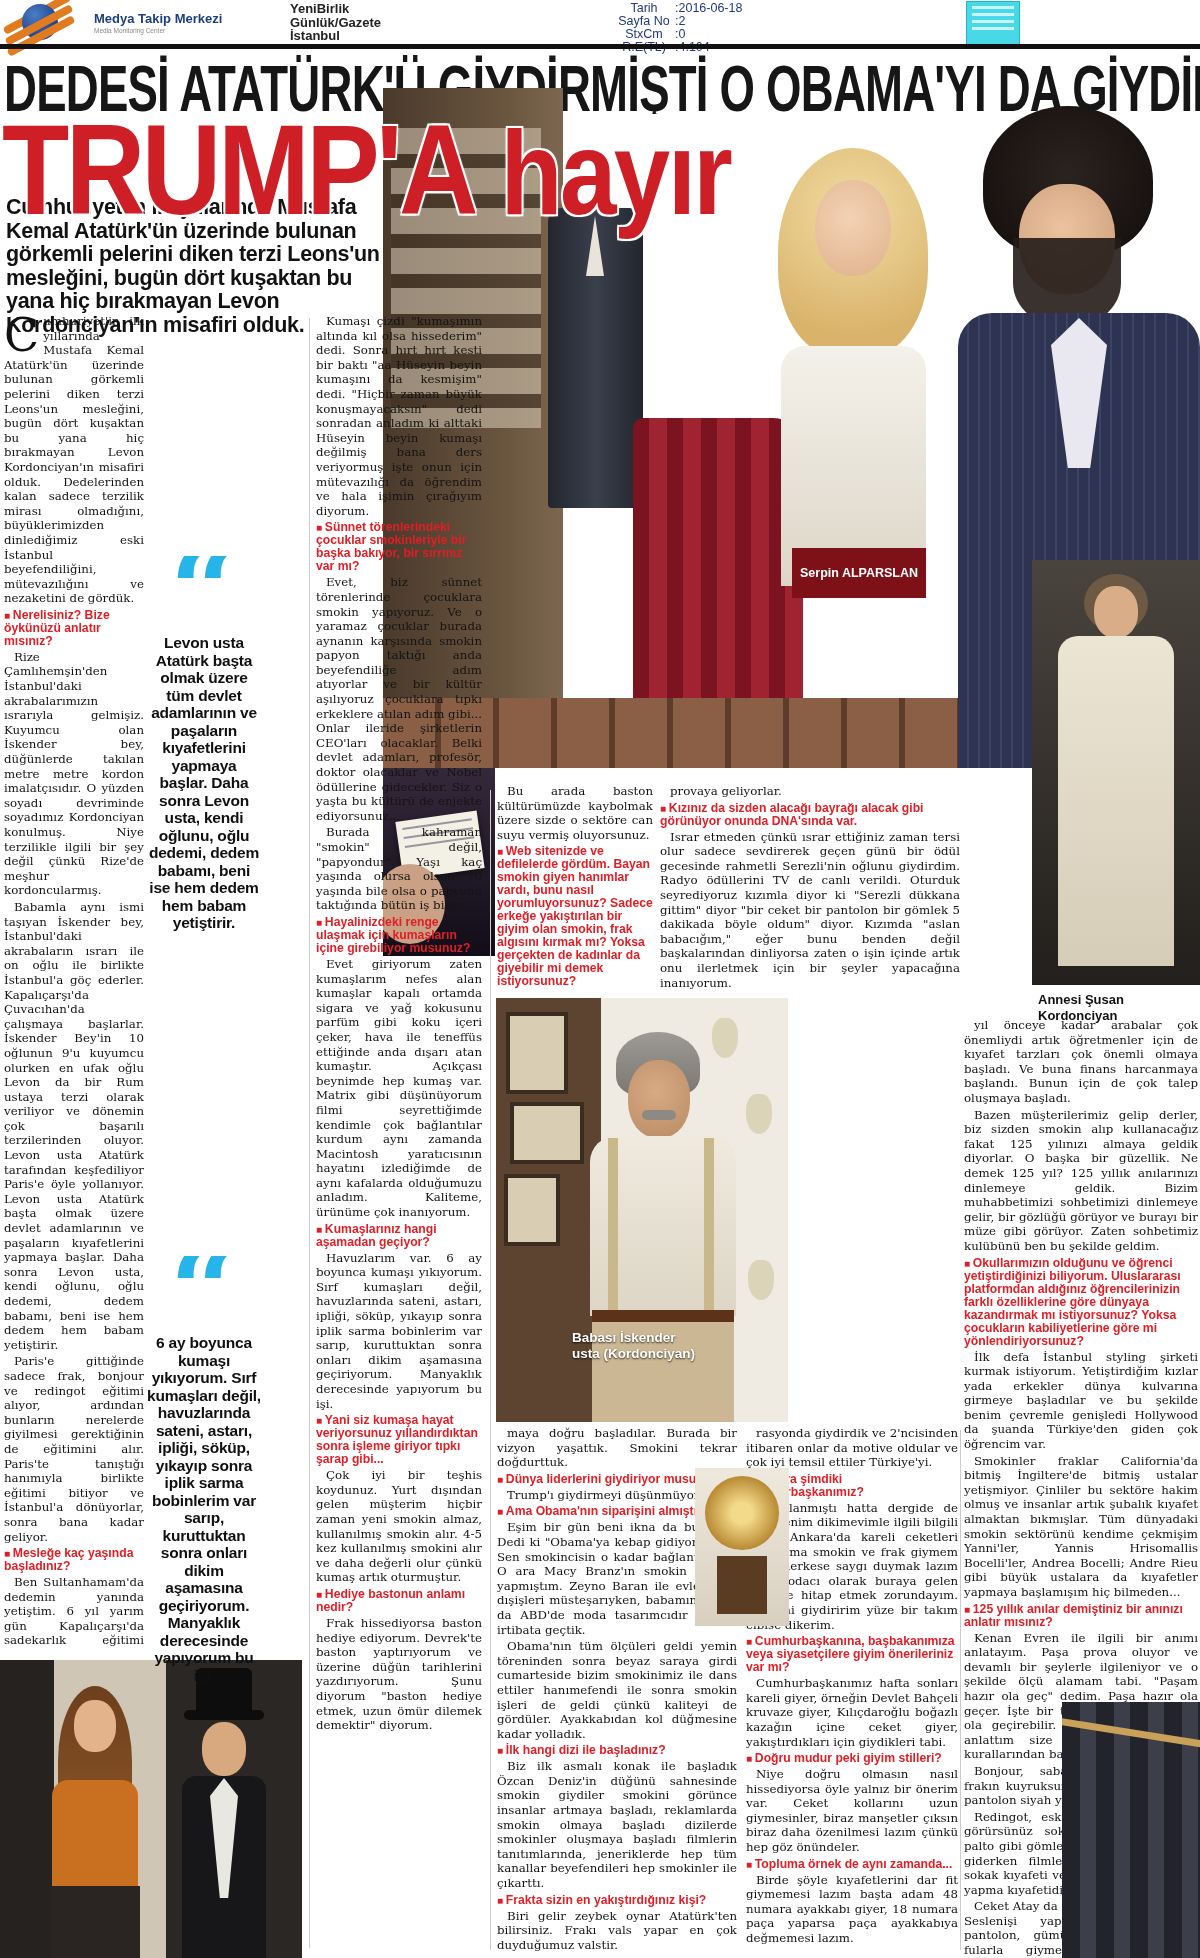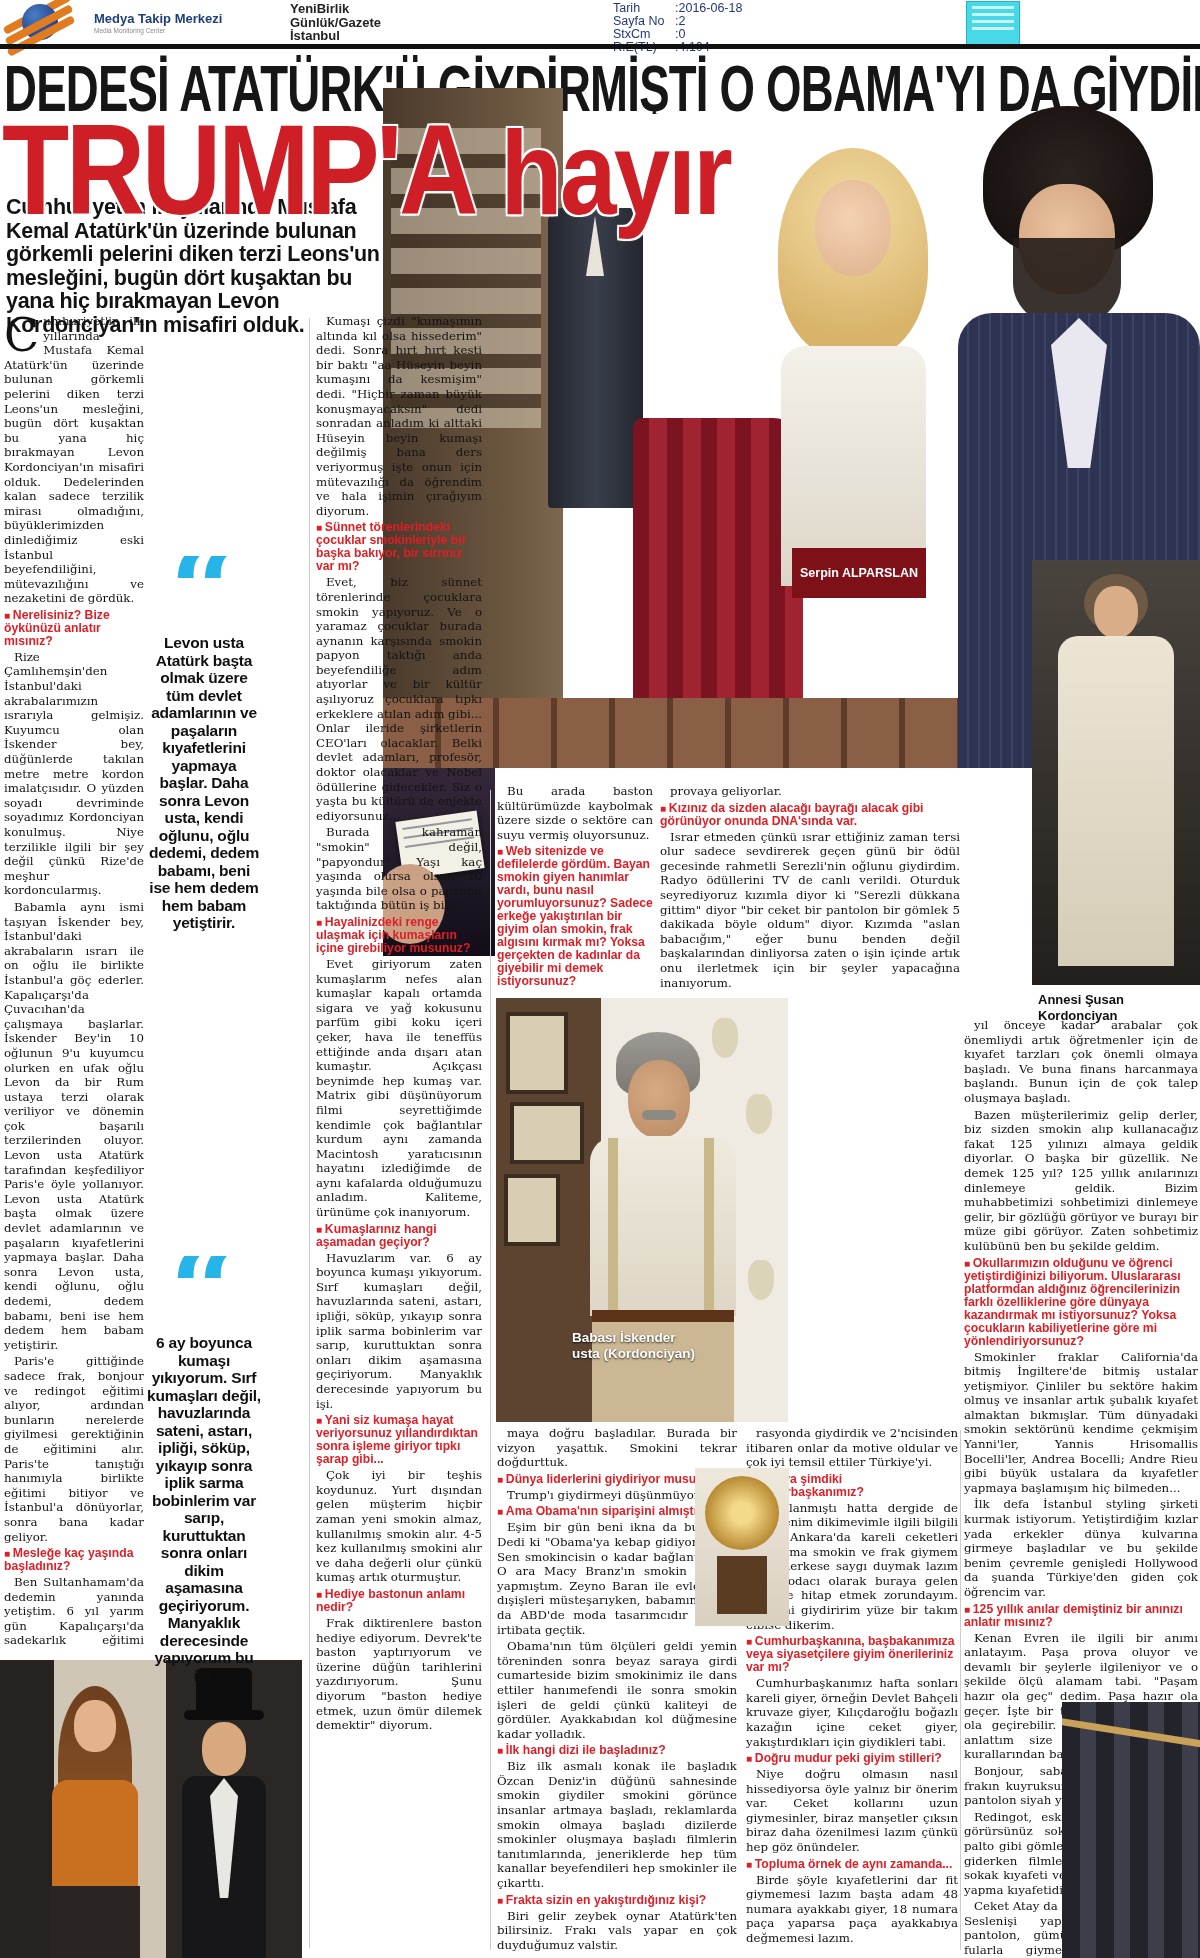--- a/index.html
+++ b/index.html
@@ -14,21 +14,21 @@
   .sw1{left:-4px;top:8px}.sw2{left:-2px;top:19px}.sw3{left:0;top:30px}
   .mtm-txt{position:absolute;left:94px;top:11px;font-family:"Liberation Sans",sans-serif;
            font-weight:bold;font-size:13px;color:#1d3f7e;white-space:nowrap;}
   .mtm-sub{position:absolute;left:94px;top:27px;font-family:"Liberation Sans",sans-serif;
            font-size:6.5px;color:#8a8a8a;white-space:nowrap;}
   .pub{position:absolute;left:290px;top:2px;font-family:"Liberation Sans",sans-serif;
        font-weight:bold;font-size:13px;color:#222;line-height:13.5px;}
   .meta{position:absolute;left:613px;top:2px;font-family:"Liberation Sans",sans-serif;
         font-size:12.5px;color:#223a7a;line-height:13px;}
   .meta .row{white-space:pre;}
-  .meta .lab{display:inline-block;width:62px;}
+  .meta .lab{display:inline-block;width:62px;text-align:center;}
   .thumb{position:absolute;left:966px;top:1px;width:52px;height:42px;background:#49d8e8;
          border:1px solid #23b5c8;overflow:hidden;}
   .thumb i{display:block;height:3px;margin:4px 5px;background:rgba(255,255,255,.7);}
   .hdr-rule{position:absolute;left:0;top:44px;width:1200px;height:5px;background:#111;}
   
   .kicker{position:absolute;left:4px;top:50px;width:1196px;height:64px;overflow:hidden;}
   .kicker span{display:inline-block;font-family:"Liberation Sans",sans-serif;font-weight:bold;
         font-size:57px;letter-spacing:-1px;color:#161616;transform:scaleX(.8) scaleY(1.15);
         transform-origin:left top;white-space:nowrap;}
   
@@ -262,21 +262,21 @@
       <p class="sub"><span class="rsq">■ </span>Sünnet törenlerindeki çocuklar smokinleriyle bir başka bakıyor, bir sırrınız var mı?</p>
       <p class="para">Evet, biz sünnet törenlerinde çocuklara smokin yapıyoruz. Ve o yaramaz çocuklar burada aynanın karşısında smokin papyon taktığı anda beyefendiliğe adım atıyorlar ve bir kültür aşılıyoruz çocuklara tıpkı erkeklere atılan adım gibi... Onlar ileride şirketlerin CEO'ları olacaklar. Belki devlet adamları, profesör, doktor olacaklar ve Nobel ödüllerine gidecekler. Siz o yaşta bu kültürü de enjekte ediyorsunuz...</p>
       <p class="para">Burada kahraman "smokin" değil, "papyondur". Yaşı kaç yaşında olursa olsun 70 yaşında bile olsa o papyonu taktığında bütün iş biter.</p>
       <p class="sub"><span class="rsq">■ </span>Hayalinizdeki renge ulaşmak için kumaşların içine girebiliyor musunuz?</p>
       <p class="para">Evet giriyorum zaten kumaşlarım nefes alan kumaşlar kapalı ortamda sigara ve yağ kokusunu parfüm gibi koku içeri çeker, hava ile teneffüs ettiğinde anda dışarı atan kumaştır. Açıkçası beynimde hep kumaş var. Matrix gibi düşünüyorum filmi seyrettiğimde kendimle çok bağlantılar kurdum aynı zamanda Macintosh yaratıcısının hayatını izlediğimde de aynı kafalarda olduğumuzu anladım. Kaliteme, ürünüme çok inanıyorum.</p>
       <p class="sub"><span class="rsq">■ </span>Kumaşlarınız hangi aşamadan geçiyor?</p>
       <p class="para">Havuzlarım var. 6 ay boyunca kumaşı yıkıyorum. Sırf kumaşları değil, havuzlarında sateni, astarı, ipliği, söküp, yıkayıp sonra iplik sarma bobinlerim var sarıp, kuruttuktan sonra onları dikim aşamasına geçiriyorum. Manyaklık derecesinde yapıyorum bu işi.</p>
       <p class="sub"><span class="rsq">■ </span>Yani siz kumaşa hayat veriyorsunuz yıllandırdıktan sonra işleme giriyor tıpkı şarap gibi...</p>
       <p class="para">Çok iyi bir teşhis koydunuz. Yurt dışından gelen müşterim hiçbir zaman yeni smokin almaz, kullanılmış smokin alır. 4-5 kez kullanılmış smokini alır ve daha değerli olur çünkü kumaş artık oturmuştur.</p>
       <p class="sub"><span class="rsq">■ </span>Hediye bastonun anlamı nedir?</p>
-      <p class="para">Frak diktirenlere baston hediye ediyorum. Devrek'te baston yaptırıyorum ve üzerine düğün tarihlerini yazdırıyorum. Şunu diyorum "baston hediye etmek, uzun ömür dilemek demektir" diyorum.</p>
+      <p class="para">Frak hissediyorsa baston hediye ediyorum. Devrek'te baston yaptırıyorum ve üzerine düğün tarihlerini yazdırıyorum. Şunu diyorum "baston hediye etmek, uzun ömür dilemek demektir" diyorum.</p>
     </div>
   <div class="col" id="col3">
       <p class="para">Bu arada baston kültürümüzde kaybolmak üzere sizde o sektöre can suyu vermiş oluyorsunuz.</p>
       <p class="sub"><span class="rsq">■ </span>Web sitenizde ve defilelerde gördüm. Bayan smokin giyen hanımlar vardı, bunu nasıl yorumluyorsunuz? Sadece erkeğe yakıştırılan bir giyim olan smokin, frak algısını kırmak mı? Yoksa gerçekten de kadınlar da giyebilir mi demek istiyorsunuz?</p>
     </div>
   <div class="col" id="col4">
       <p class="para">provaya geliyorlar.</p>
       <p class="sub"><span class="rsq">■ </span>Kızınız da sizden alacağı bayrağı alacak gibi görünüyor onunda DNA'sında var.</p>
       <p class="para">Israr etmeden çünkü ısrar ettiğiniz zaman tersi olur sadece sevdirerek geçen günü bir ödül gecesinde rahmetli Serezli'nin oğlunu giydirdim. Radyo ödüllerini TV de canlı verildi. Oturduk seyrediyoruz kızımla diyor ki "Serezli dükkana gittim" diyor "bir ceket bir pantolon bir gömlek 5 dakikada böyle oldum" diyor. Kızımda "aslan babacığım," eğer bunu benden değil başkalarından dinliyorsa zaten o işin içinde artık onu ilerletmek için bir şeyler yapacağına inanıyorum.</p>
     </div>
@@ -300,22 +300,22 @@
       <p class="para">Cumhurbaşkanımız hafta sonları kareli giyer, örneğin Devlet Bahçeli kruvaze giyer, Kılıçdaroğlu boğazlı kazağın içine ceket giyer, yakıştırdıkları için giydikleri tabi.</p>
       <p class="sub"><span class="rsq">■ </span>Doğru mudur peki giyim stilleri?</p>
       <p class="para">Niye doğru olmasın nasıl hissediyorsa öyle yalnız bir önerim var. Ceket kollarını uzun giymesinler, biraz manşetler çıksın biraz daha özenilmesi lazım çünkü hep göz önündeler.</p>
       <p class="sub"><span class="rsq">■ </span>Topluma örnek de aynı zamanda...</p>
       <p class="para">Birde şöyle kıyafetlerini dar fit giymemesi lazım başta adam 48 numara ayakkabı giyer, 18 numara paça yaparsa paça ayakkabıya değmemesi lazım.</p>
     </div>
   <div class="col" id="col6">
       <p class="para">yıl önceye kadar arabalar çok önemliydi artık öğretmenler için de kıyafet tarzları çok önemli olmaya başladı. Ve buna finans harcanmaya başlandı. Bunun için de çok talep oluşmaya başladı.</p>
       <p class="para">Bazen müşterilerimiz gelip derler, biz sizden smokin alıp kullanacağız fakat 125 yılınızı almaya geldik diyorlar. O başka bir güzellik. Ne demek 125 yıl? 125 yıllık anılarınızı dinlemeye geldik. Bizim muhabbetimizi sohbetimizi dinlemeye gelir, bir gözlüğü görüyor ve burayı bir müze gibi görüyor. Zaten sohbetimiz kulübünü ben bu şekilde geldim.</p>
       <p class="sub"><span class="rsq">■ </span>Okullarımızın olduğunu ve öğrenci yetiştirdiğinizi biliyorum. Uluslararası platformdan aldığınız öğrencilerinizin farklı özelliklerine göre dünyaya kazandırmak mı istiyorsunuz? Yoksa çocukların kabiliyetlerine göre mi yönlendiriyorsunuz?</p>
+      <p class="para">İlk defa İstanbul styling şirketi kurmak istiyorum. Yetiştirdiğim kızlar yada erkekler dünya kulvarına girmeye başladılar ve bu şekilde benim çevremle genişledi Hollywood da şuanda Türkiye'den giden çok öğrencim var.</p>
       <p class="para">Smokinler fraklar California'da bitmiş İngiltere'de bitmiş ustalar yetişmiyor. Çinliler bu sektöre hakim olmuş ve insanlar artık şubalık kıyafet almaktan bıkmışlar. Tüm dünyadaki smokin sektörünü kendime çekmişim Yanni'ler, Yannis Hrisomallis Bocelli'ler, Andrea Bocelli; Andre Rieu gibi büyük ustalara da kıyafetler yapmaya başlamışım hiç bilmeden...</p>
-      <p class="para">İlk defa İstanbul styling şirketi kurmak istiyorum. Yetiştirdiğim kızlar yada erkekler dünya kulvarına girmeye başladılar ve bu şekilde benim çevremle genişledi Hollywood da şuanda Türkiye'den giden çok öğrencim var.</p>
       <p class="sub"><span class="rsq">■ </span>125 yıllık anılar demiştiniz bir anınızı anlatır mısınız?</p>
       <p class="para">Kenan Evren ile ilgili bir anımı anlatayım. Paşa prova oluyor ve devamlı bir şeylerle ilgileniyor ve o şekilde ölçü alamam tabi. "Paşam hazır ola geç" dedim. Paşa hazır ola geçer. İşte bir terzi paşayı bile hazır ola geçirebilir. Bir terzinin önemini anlattım size son olarak kıyafet kurallarından bahsedeyim.</p>
       <p class="para">Bonjour, sabah çay partilerinde frakın kuyruksuz olanıdır ve altındaki pantolon siyah yada beyaz olur.</p>
       <p class="para">Redingot, eski Osmanlı filmlerinde görürsünüz sokak kıyafetidir. Uzun palto gibi gömlek kravat ve Üsküdar'a giderken filmlerinden aklınıza gelir sokak kıyafeti ve hanımefendilerin kur yapma kıyafetidir.</p>
       <p class="para">Ceket Atay da halka seslenişte giyilir. Seslenişi yapan kişinin çizgili pantolon, gümüş yelek ve gümüş fularla giymesi gerekir. Gelen davetlinin de siyah yelek ve siyah pantolonla giymesi gerekir.</p>
     </div>
 
   <div class="photo" id="ph-father">
     <div class="fr" style="left:10px;top:14px;width:54px;height:74px;"></div>
     <div class="fr" style="left:14px;top:104px;width:66px;height:54px;"></div>

